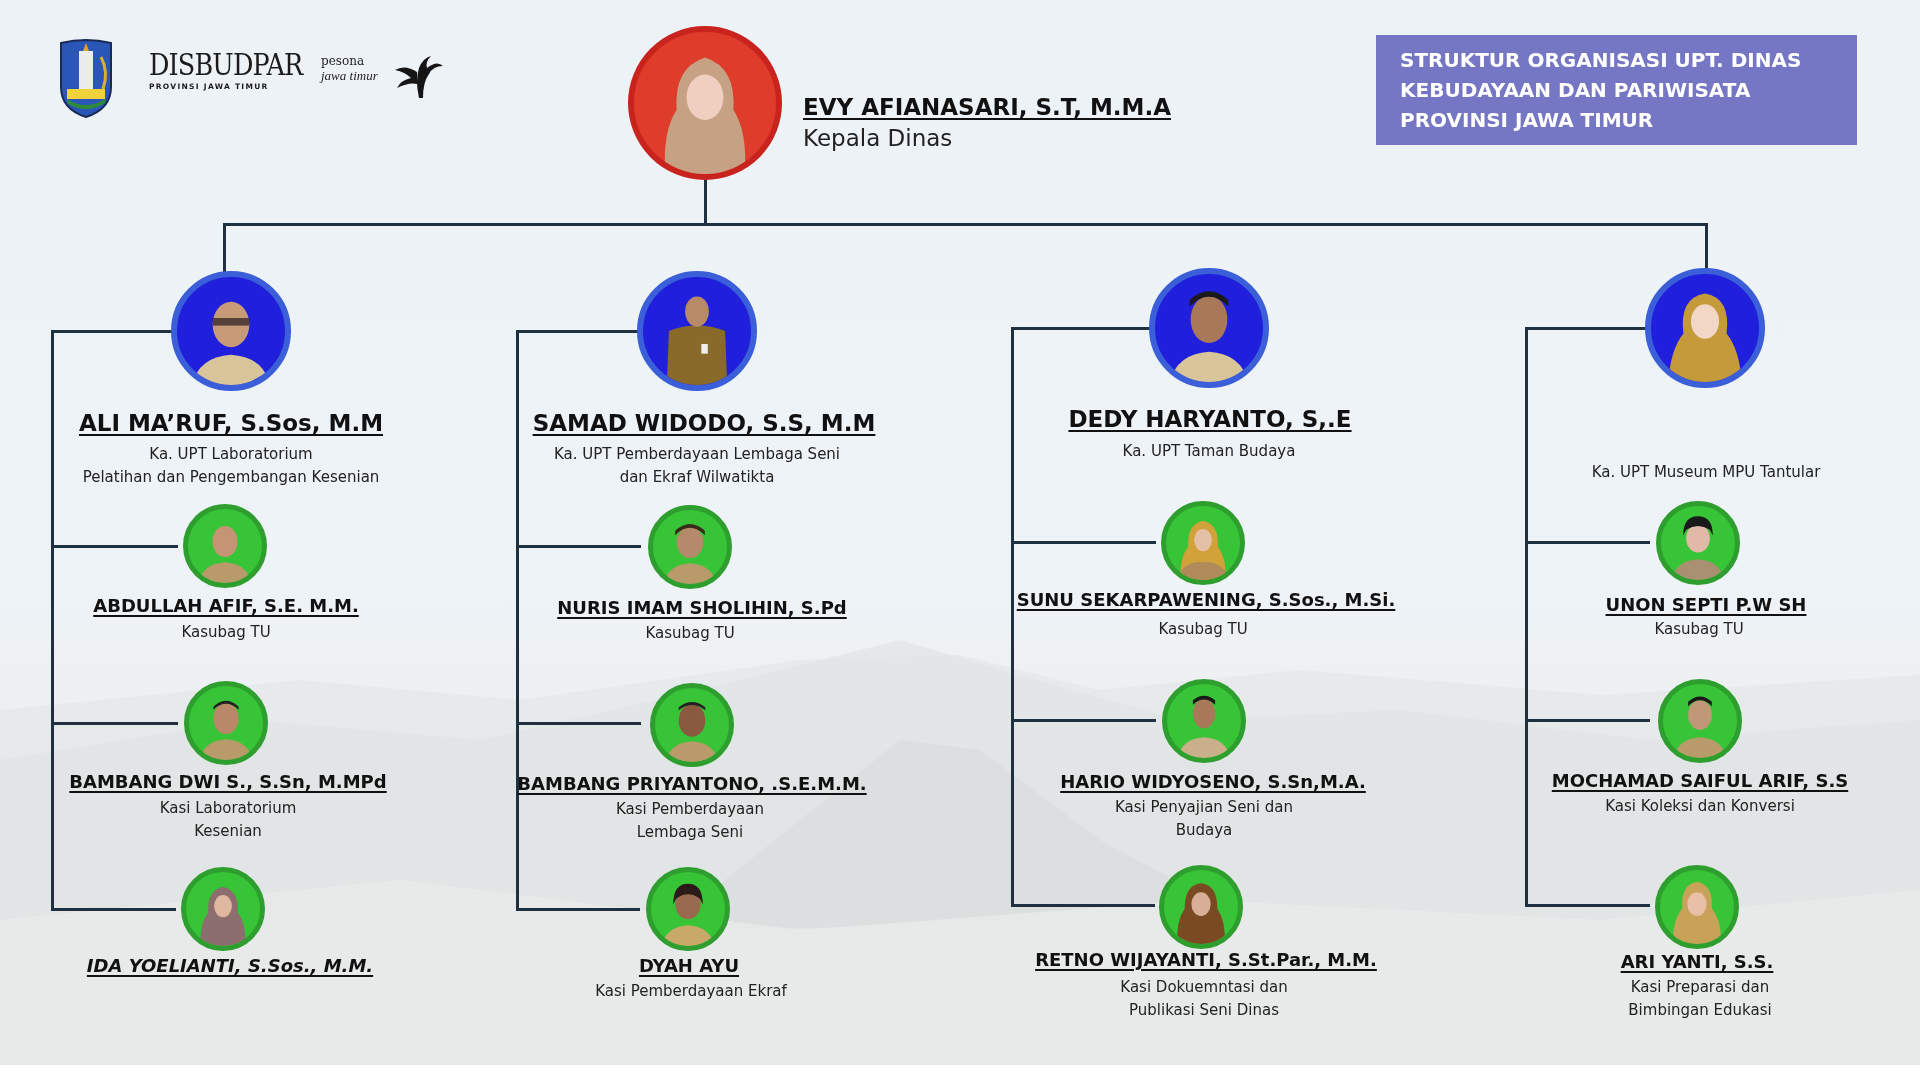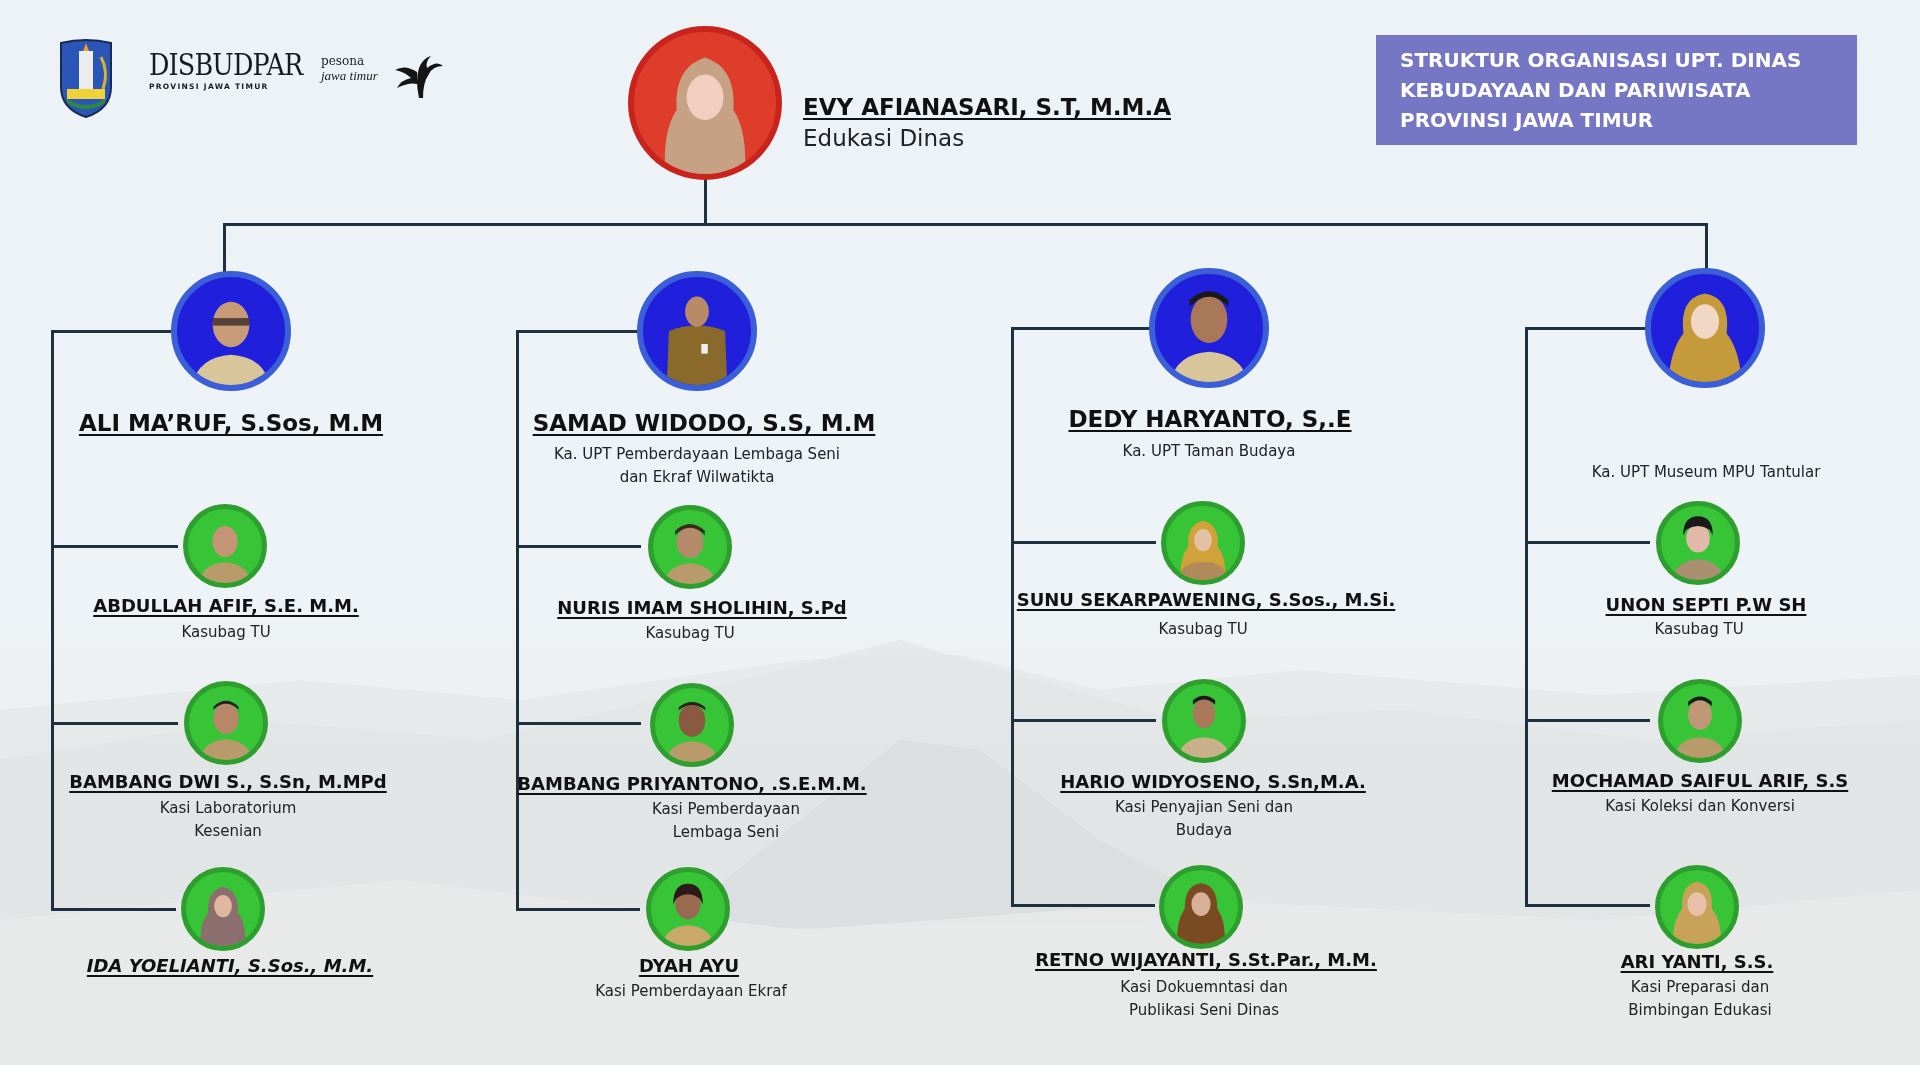--- a/index.html
+++ b/index.html
@@ -122,30 +122,34 @@
   <div class="line" style="left:1525px; top:719px; width:125px; height:3px;"></div>
   <div class="line" style="left:1525px; top:904px; width:125px; height:3px;"></div>
 
   <div class="avatar av-red" style="left:628px; top:26px; width:154px; height:154px;">
     <svg viewBox="0 0 100 100">
         <path d="M22 100 Q20 70 30 55 Q28 25 50 18 Q72 25 70 55 Q80 70 78 100 Z" fill="#c7a184"></path>
         <ellipse cx="50" cy="46" rx="13" ry="16" fill="#f0cfc0"></ellipse>
       </svg>
   </div>
   <div class="top-name">EVY AFIANASARI, S.T, M.M.A</div>
-  <div class="top-role">Edukasi Dinas</div>
+  <div class="top-role">Kepala Dinas</div>
 
   <div class="avatar av-blue" style="left:171px; top:271px; width:120px; height:120px;">
     <svg viewBox="0 0 100 100">
         <path d="M14 100 Q20 74 50 72 Q80 74 86 100 Z" fill="#d9c59a"></path>
         <ellipse cx="50" cy="44" rx="17" ry="21" fill="#c79a78"></ellipse>
         <rect x="33" y="38" width="34" height="7" fill="#3a2a2a" opacity="0.8"></rect>
       </svg>
   </div>
   <div class="name head-name" style="left:231px; top:410px;">ALI MA’RUF, S.Sos, M.M</div>
+  <div class="role" style="left:231px; top:443px;">
+    <div>Ka. UPT Laboratorium</div>
+    <div>Pelatihan dan Pengembangan Kesenian</div>
+  </div>
 
   <div class="avatar av-green" style="left:183px; top:504px; width:84px; height:84px;">
     <svg viewBox="0 0 100 100">
         <path d="M14 100 Q20 74 50 72 Q80 74 86 100 Z" fill="#b99a6a"></path>
         <ellipse cx="50" cy="44" rx="17" ry="21" fill="#c49474"></ellipse>
       </svg>
   </div>
   <div class="name sub-name" style="left:226px; top:595px;">ABDULLAH AFIF, S.E. M.M.</div>
   <div class="role" style="left:226px; top:621px;">
     <div>Kasubag TU</div>
@@ -198,21 +202,21 @@
   </div>
 
   <div class="avatar av-green" style="left:650px; top:683px; width:84px; height:84px;">
     <svg viewBox="0 0 100 100">
         <path d="M14 100 Q20 74 50 72 Q80 74 86 100 Z" fill="#b99a6a"></path>
         <ellipse cx="50" cy="44" rx="18" ry="22" fill="#8a5a40"></ellipse>
         <path d="M32 30 Q50 16 68 30 L68 26 Q50 12 32 26Z" fill="#222"></path>
       </svg>
   </div>
   <div class="name sub-name" style="left:692px; top:773px;">BAMBANG PRIYANTONO, .S.E.M.M.</div>
-  <div class="role" style="left:726px; top:798px;">
+  <div class="role" style="left:690px; top:798px;">
     <div>Kasi Pemberdayaan</div>
     <div>Lembaga Seni</div>
   </div>
 
   <div class="avatar av-green" style="left:646px; top:867px; width:84px; height:84px;">
     <svg viewBox="0 0 100 100">
         <path d="M14 100 Q20 74 50 72 Q80 74 86 100 Z" fill="#c9a96a"></path>
         <ellipse cx="50" cy="44" rx="17" ry="20" fill="#9a6a50"></ellipse>
         <path d="M30 44 Q30 16 50 16 Q70 16 70 44 L66 36 Q50 24 34 36Z" fill="#2a1a1a"></path>
       </svg>

